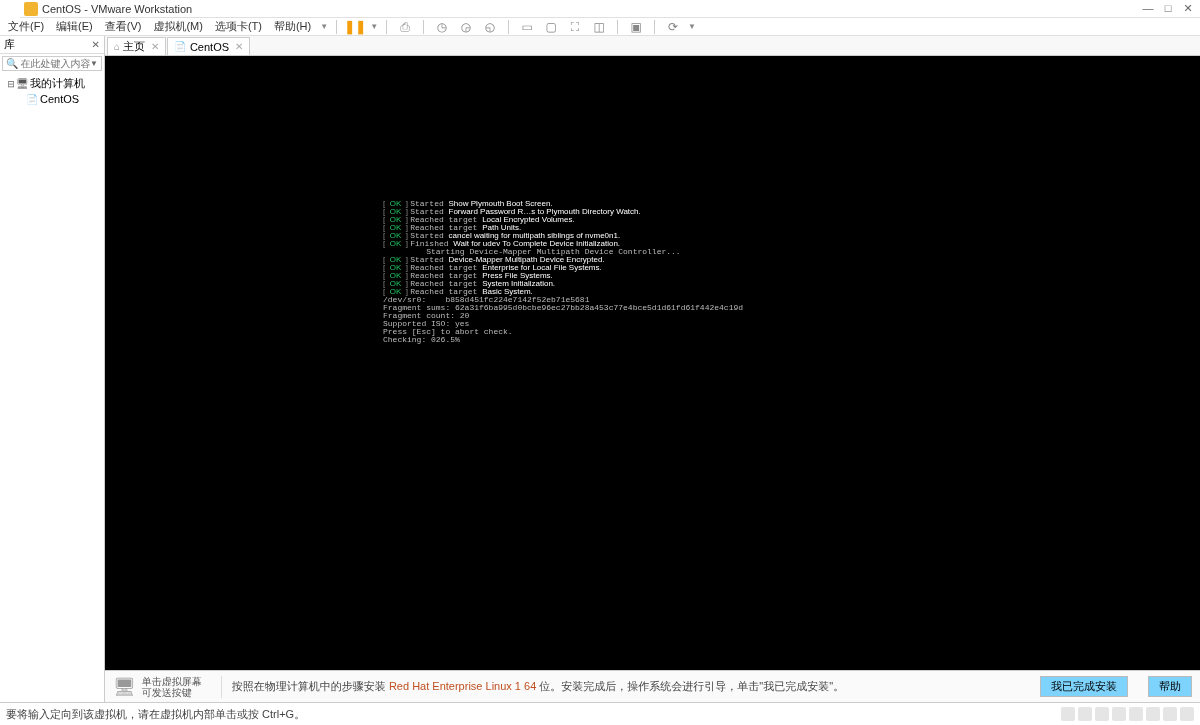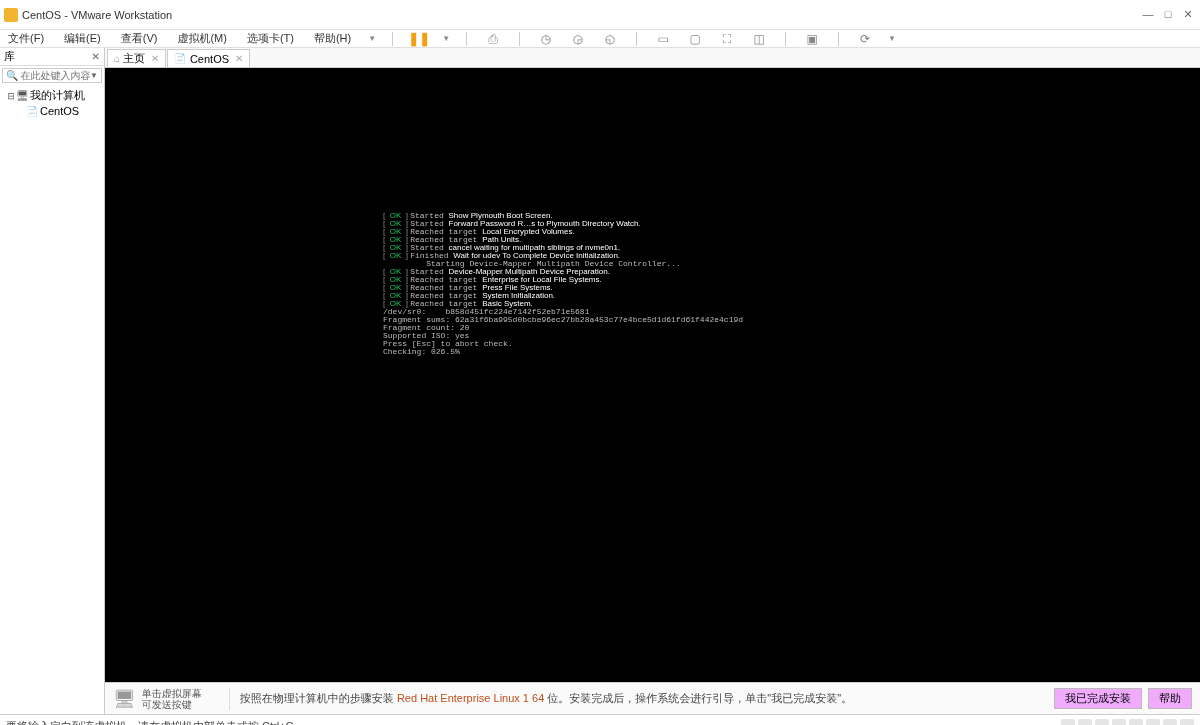--- a/index.html
+++ b/index.html
@@ -1,24 +1,24 @@
 <!DOCTYPE html>
 <html><head>
 <meta charset="utf-8">
 <style>
 * { margin: 0; padding: 0; box-sizing: border-box; font-family: "Microsoft YaHei", Tahoma, sans-serif; }
 body { width: 1200px; height: 725px; background: #fff; overflow: hidden; font-size: 11px; }
 
-.titlebar { height: 30px; background: #fff; display: flex; align-items: center; padding: 0 4px; border-bottom: 1px solid #e0e0e0; }
+.titlebar { height: 18px; background: #fff; display: flex; align-items: center; padding: 0 4px; border-bottom: 1px solid #e0e0e0; margin-left: 20px; }
 .titlebar .app-icon { width: 14px; height: 14px; background: #f2b430; border-radius: 2px; margin-right: 4px; }
 .titlebar .title { color: #333; font-size: 11px; flex: 1; }
 .win-controls { display: flex; gap: 4px; }
 .win-controls span { width: 16px; text-align: center; color: #666; cursor: default; }
 
-.menubar { height: 18px; display: flex; align-items: center; padding: 0 4px; font-size: 11px; color: #333; gap: 12px; border-bottom: 1px solid #e0e0e0; }
+.menubar { height: 18px; display: flex; align-items: center; padding: 0 4px; font-size: 11px; color: #333; gap: 4px; border-bottom: 1px solid #e0e0e0; }
 .menubar .menu-item { padding: 0 4px; }
 .toolbar-sep { width: 1px; height: 14px; background: #ccc; margin: 0 4px; }
 .toolbar-icon { width: 16px; height: 16px; display: inline-flex; align-items: center; justify-content: center; margin: 0 2px; color: #888; font-size: 12px; }
 .toolbar-icon.orange { color: #f59e0b; font-weight: bold; font-size: 13px; }
 .dropdown-arrow { font-size: 8px; color: #888; margin-left: 1px; }
 
 .main { display: flex; height: 666px; }
 
 .sidebar { width: 105px; border-right: 1px solid #ccc; display: flex; flex-direction: column; }
 .sidebar-header { display: flex; align-items: center; padding: 1px 4px; border-bottom: 1px solid #ddd; }
@@ -41,24 +41,24 @@
 .tab .ico { font-size: 10px; color: #888; }
 .tab .x { font-size: 10px; color: #aaa; margin-left: 3px; }
 
 .vm-screen { flex: 1; background: #000; position: relative; overflow: hidden; }
 .console { position: absolute; top: 144px; left: 278px; font-family: "Courier New", monospace; font-size: 8px; line-height: 1.0; color: #bbb; white-space: pre; }
 .console .ok { color: #22c55e; }
 .console .bracket { color: #888; }
 
 .install-bar { height: 32px; border-top: 1px solid #ccc; display: flex; align-items: center; padding: 0 8px; font-size: 11px; background: #fafafa; }
 .install-icon { font-size: 18px; color: #999; margin-right: 6px; }
-.hint-block { padding-right: 27px; border-right: 1px solid #ddd; margin-right: 10px; line-height: 1.1; color: #555; font-size: 10px; }
+.hint-block { padding-right: 19px; border-right: 1px solid #ddd; margin-right: 10px; line-height: 1.1; color: #555; font-size: 10px; }
 .install-msg { flex: 1; color: #444; }
 .install-msg .em { color: #c05020; }
-.install-btn { border: 1px solid #bbb; background: #f0abfc; padding: 2px 10px; margin-left: 6px; font-size: 11px; }
+.install-btn { border: 1px solid #bbb; background: #7dd3fc; padding: 2px 10px; margin-left: 20px; font-size: 11px; }
 
 .statusbar { height: 23px; border-top: 1px solid #ccc; display: flex; align-items: center; padding: 0 6px; font-size: 11px; color: #444; }
 .statusbar .left { flex: 1; }
 .statusbar .tray { display: flex; gap: 3px; opacity: 0.5; }
 .tray-icon { width: 14px; height: 14px; background: #ccc; border-radius: 2px; }
 </style>
 </head>
 <body>
 
 <div class="titlebar">
@@ -139,21 +139,21 @@
     </div>
 
     <div class="vm-screen">
       <div class="console" id="console"><span class="bracket">[  </span><span class="ok">OK</span><span class="bracket">  ] </span>Started <span style="color:#fff">Show Plymouth Boot Screen.</span>
 <span class="bracket">[  </span><span class="ok">OK</span><span class="bracket">  ] </span>Started <span style="color:#fff">Forward Password R…s to Plymouth Directory Watch.</span>
 <span class="bracket">[  </span><span class="ok">OK</span><span class="bracket">  ] </span>Reached target <span style="color:#fff">Local Encrypted Volumes.</span>
 <span class="bracket">[  </span><span class="ok">OK</span><span class="bracket">  ] </span>Reached target <span style="color:#fff">Path Units.</span>
 <span class="bracket">[  </span><span class="ok">OK</span><span class="bracket">  ] </span>Started <span style="color:#fff">cancel waiting for multipath siblings of nvme0n1.</span>
 <span class="bracket">[  </span><span class="ok">OK</span><span class="bracket">  ] </span>Finished <span style="color:#fff">Wait for udev To Complete Device Initialization.</span>
          Starting Device-Mapper Multipath Device Controller...
-<span class="bracket">[  </span><span class="ok">OK</span><span class="bracket">  ] </span>Started <span style="color:#fff">Device-Mapper Multipath Device Preparation.</span>
+<span class="bracket">[  </span><span class="ok">OK</span><span class="bracket">  ] </span>Started <span style="color:#fff">Device-Mapper Multipath Device Encrypted.</span>
 <span class="bracket">[  </span><span class="ok">OK</span><span class="bracket">  ] </span>Reached target <span style="color:#fff">Enterprise for Local File Systems.</span>
 <span class="bracket">[  </span><span class="ok">OK</span><span class="bracket">  ] </span>Reached target <span style="color:#fff">Press File Systems.</span>
 <span class="bracket">[  </span><span class="ok">OK</span><span class="bracket">  ] </span>Reached target <span style="color:#fff">System Initialization.</span>
 <span class="bracket">[  </span><span class="ok">OK</span><span class="bracket">  ] </span>Reached target <span style="color:#fff">Basic System.</span>
 /dev/sr0:    b858d451fc224e7142f52eb71e5681
 Fragment sums: 62a31f6ba995d0bcbe96ec27bb28a453c77e4bce5d1d61fd61f442e4c19d
 Fragment count: 20
 Supported ISO: yes
 Press [Esc] to abort check.
 Checking: 026.5%</div>

